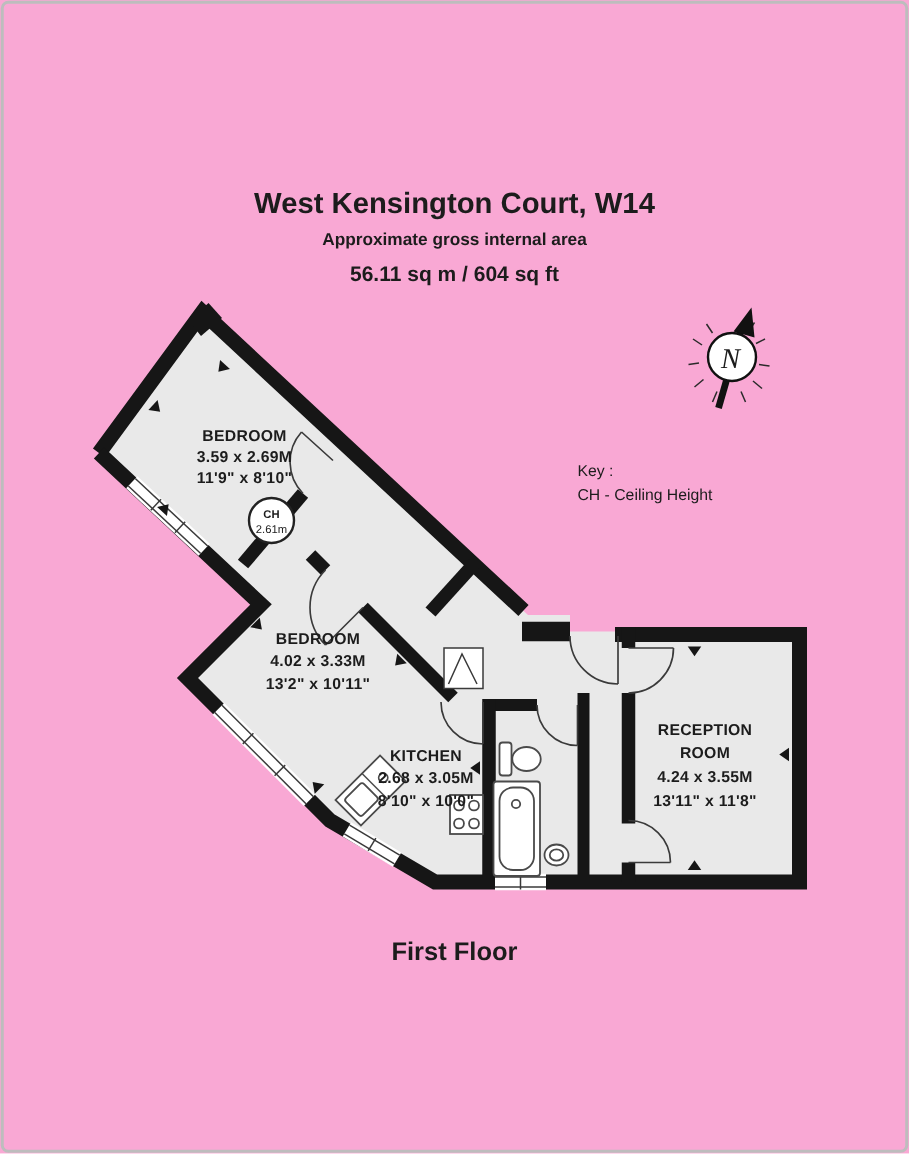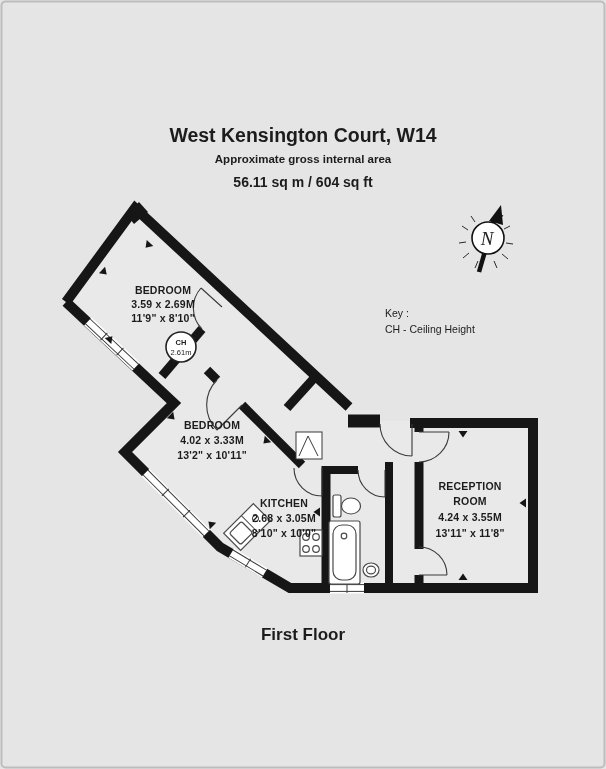--- a/index.html
+++ b/index.html
@@ -1,16 +1,16 @@
 <!DOCTYPE html>
 <html><head>
 <meta charset="utf-8">
 <style>
   html,body{margin:0;padding:0;background:#ffffff;}
-  .page{position:relative;width:606px;height:769px;background:#e5e5e5;overflow:hidden;
+  .page{position:relative;width:606px;height:769px;background:#f9a8d4;overflow:hidden;
         font-family:"Liberation Sans", sans-serif;}
   svg{display:block}
   text{fill:#1c1c1c}
   .title{font-size:19.5px;font-weight:bold;}
   .subtitle{font-size:11.5px;font-weight:bold;}
   .area{font-size:14px;font-weight:bold;}
   .room-label{font-size:10.5px;font-weight:bold;letter-spacing:.2px;}
   .floor-label{font-size:17px;font-weight:bold;}
   .key-text{font-size:10.5px;}
   .badge-text{font-size:7.5px;font-weight:bold;}

